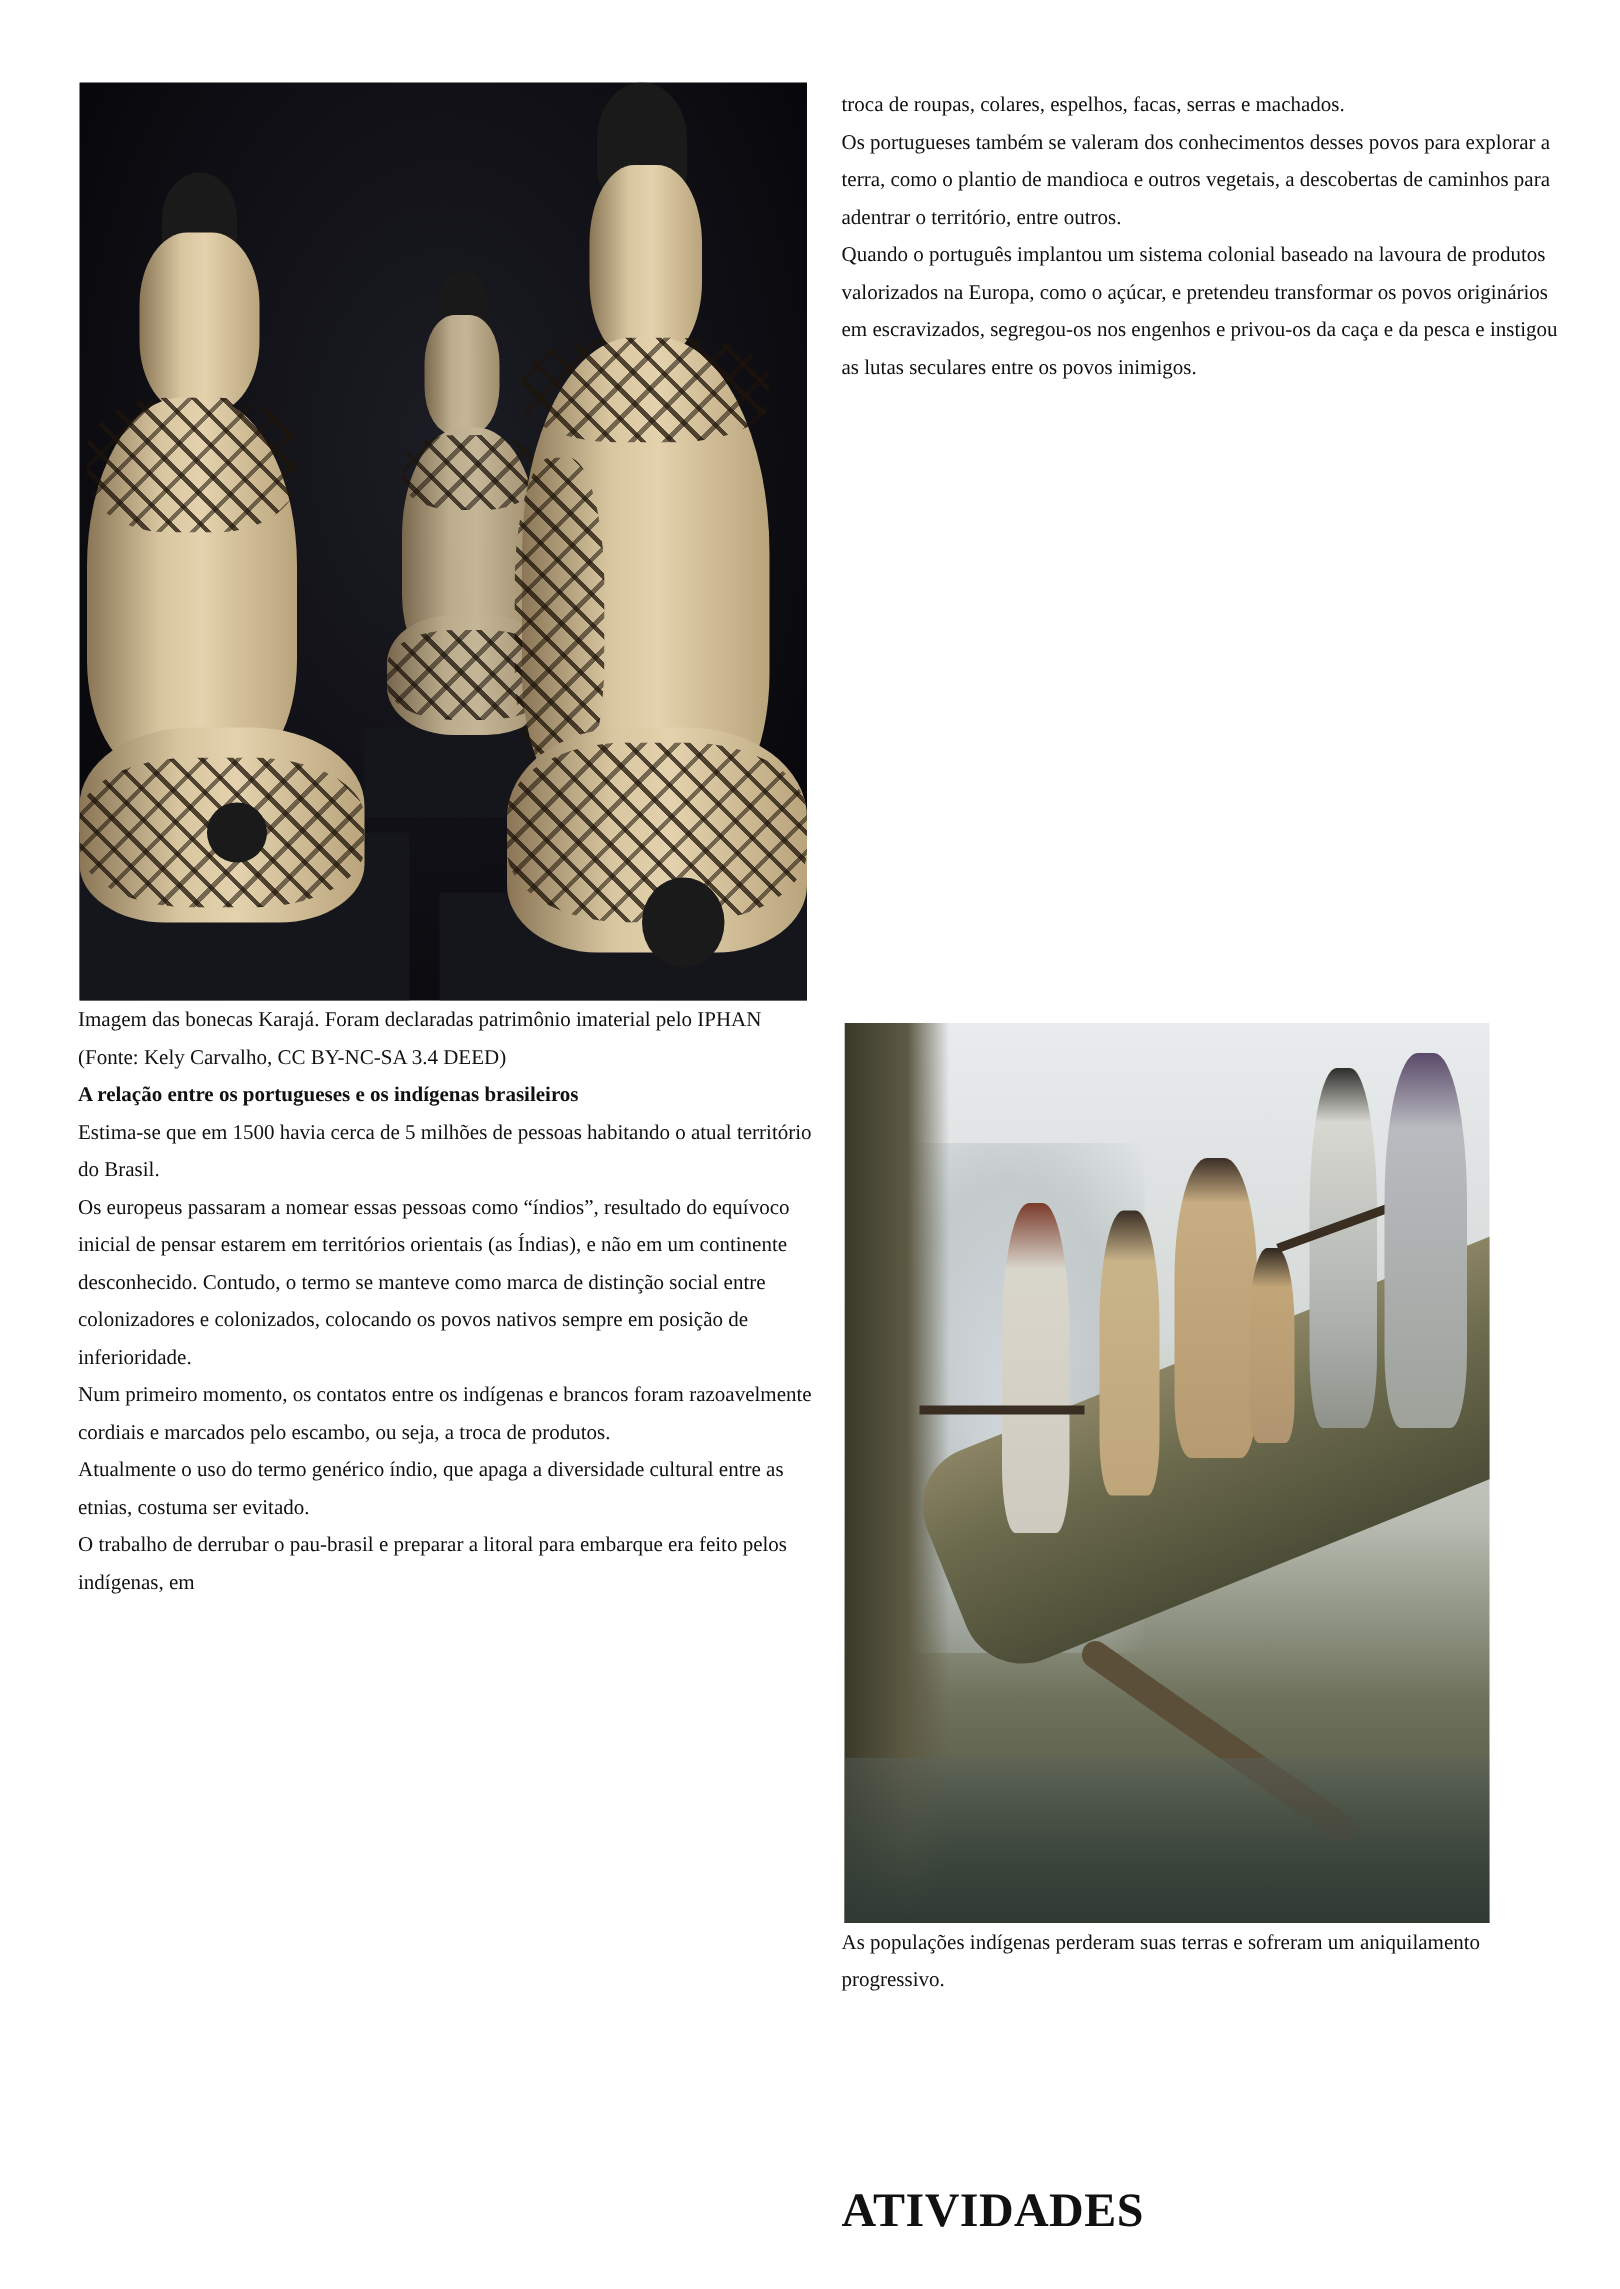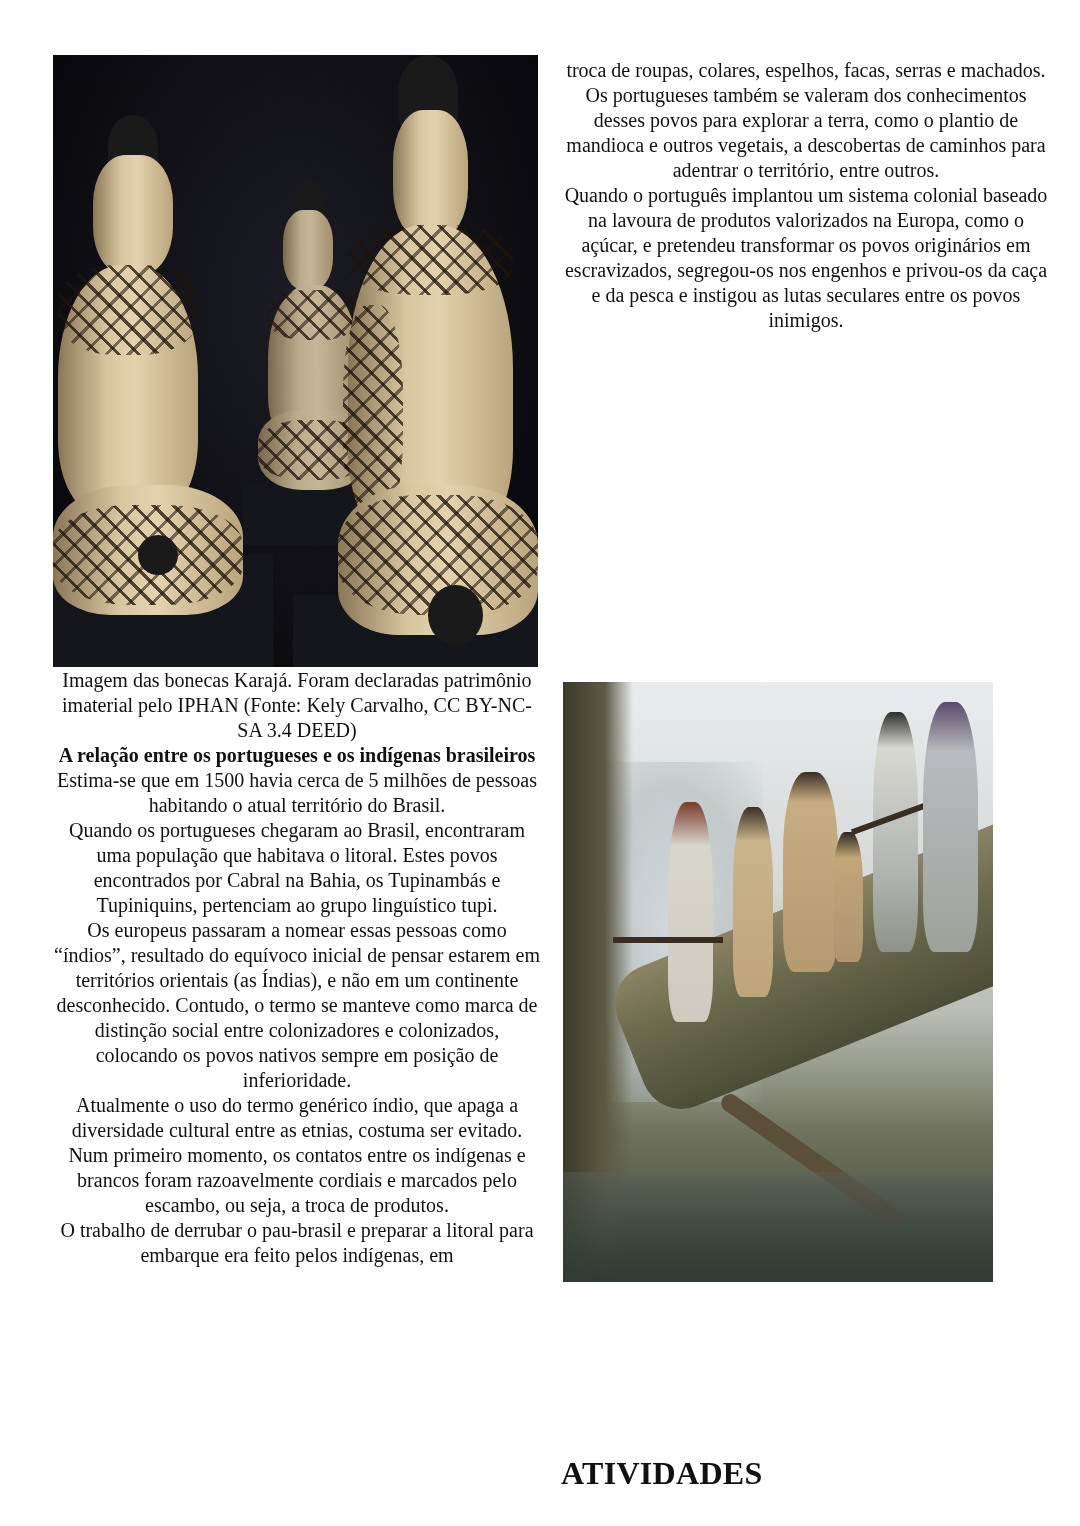--- a/index.html
+++ b/index.html
@@ -15,23 +15,22 @@
       font-family: "Liberation Serif", "DejaVu Serif", serif;
       color: #111111;
     }
     .page {
       position: absolute;
       left: 0; top: 0;
       width: 1080px; height: 1526px;
     }
     .col {
       position: absolute;
-      font-size: 20px;
+      font-size: 14px;
       line-height: 25px;
-      text-align: center;
     }
     .col-left { left: 52px; width: 490px; }
     .col-right { left: 561px; width: 490px; }
     p { margin: 0; }
     .para-gap { }
 
     
     .fig-dolls {
       position: absolute;
       left: 53px; top: 55px;
@@ -163,24 +162,23 @@
       <div class="body" style="left:15px; top:430px; width:200px; height:150px; border-radius:40% 40% 30% 30%;"></div>
       <div class="pattern" style="left:15px; top:440px; width:200px; height:120px;"></div>
       <div class="foot" style="left:105px; top:530px; width:55px; height:60px;"></div>
     </div>
   </div>
 
   <div class="col col-left" style="top:668px;">
     <p class="caption">Imagem das bonecas Karajá. Foram declaradas patrimônio imaterial pelo IPHAN (Fonte: Kely Carvalho, CC BY-NC-SA 3.4 DEED)</p>
     <p class="heading-bold">A relação entre os portugueses e os indígenas brasileiros</p>
     <p class="para-gap">Estima-se que em 1500 havia cerca de 5 milhões de pessoas habitando o atual território do Brasil.</p>
-    <p class="para-gap">Quando os portugueses chegaram ao Brasil, encontraram uma população que habitava o litoral. Estes povos encontrados por Cabral na Bahia, os Tupinambás e Tupiniquins, pertenciam ao grupo linguístico tupi.</p>
     <p class="para-gap">Os europeus passaram a nomear essas pessoas como “índios”, resultado do equívoco inicial de pensar estarem em territórios orientais (as Índias), e não em um continente desconhecido. Contudo, o termo se manteve como marca de distinção social entre colonizadores e colonizados, colocando os povos nativos sempre em posição de inferioridade.</p>
+    <p class="para-gap">Num primeiro momento, os contatos entre os indígenas e brancos foram razoavelmente cordiais e marcados pelo escambo, ou seja, a troca de produtos.</p>
     <p class="para-gap">Atualmente o uso do termo genérico índio, que apaga a diversidade cultural entre as etnias, costuma ser evitado.</p>
-    <p class="para-gap">Num primeiro momento, os contatos entre os indígenas e brancos foram razoavelmente cordiais e marcados pelo escambo, ou seja, a troca de produtos.</p>
     <p class="para-gap">O trabalho de derrubar o pau-brasil e preparar a litoral para embarque era feito pelos indígenas, em</p>
   </div>
 
   <div class="col col-right" style="top:58px;">
     <p>troca de roupas, colares, espelhos, facas, serras e machados.</p>
     <p class="para-gap">Os portugueses também se valeram dos conhecimentos desses povos para explorar a terra, como o plantio de mandioca e outros vegetais, a descobertas de caminhos para adentrar o território, entre outros.</p>
     <p class="para-gap">Quando o português implantou um sistema colonial baseado na lavoura de produtos valorizados na Europa, como o açúcar, e pretendeu transformar os povos originários em escravizados, segregou-os nos engenhos e privou-os da caça e da pesca e instigou as lutas seculares entre os povos inimigos.</p>
   </div>
 
   <div class="fig-debret" role="img" title="Gravura de Debret mostrando soldados escoltando prisioneiros indígenas sobre um tronco na floresta">
@@ -193,17 +191,18 @@
     <div class="figure" style="left:220px; top:90px; width:55px; height:200px; background:linear-gradient(180deg,#3a2e25 0%,#c7ad82 15%,#b69a70 100%);"></div>
     <div class="figure" style="left:270px; top:150px; width:30px; height:130px; background:linear-gradient(180deg,#2e2620 0%,#c2a678 20%,#b09470 100%);"></div>
     <div class="figure" style="left:310px; top:30px; width:45px; height:240px; background:linear-gradient(180deg,#2d2d2a 0%,#d8d8d2 15%,#aeb2ae 70%,#8e928a 100%);"></div>
     <div style="position:absolute; left:285px; top:125px; width:130px; height:6px; background:#3a2e22; transform:rotate(-20deg);"></div>
     <div class="figure" style="left:360px; top:20px; width:55px; height:250px; background:linear-gradient(180deg,#5a4a6a 0%,#b9bbc0 20%,#9ea29a 100%);"></div>
     <div class="branch"></div>
     <div class="water"></div>
   </div>
 
   <div class="col col-right" style="top:1283px;">
+    <p>As populações indígenas perderam suas terras e sofreram um aniquilamento progressivo.</p>
   </div>
 
   <div class="atividades">ATIVIDADES</div>
 
 </div>
 
 </body></html>

